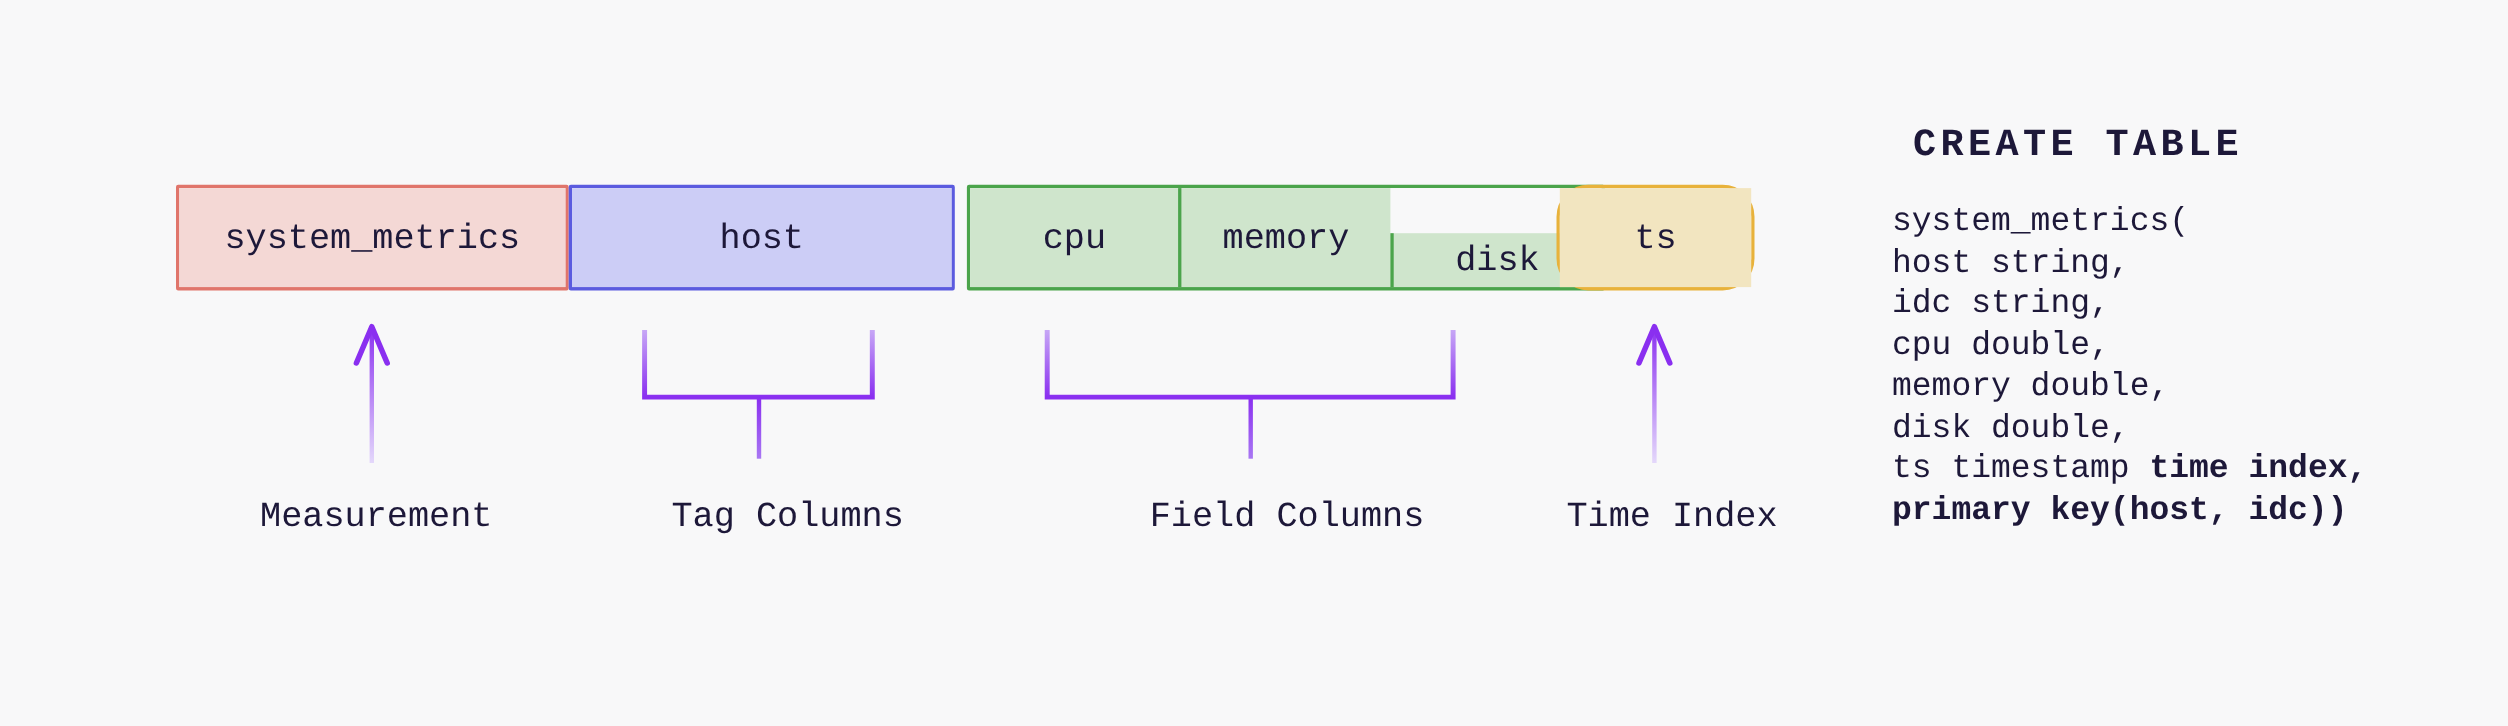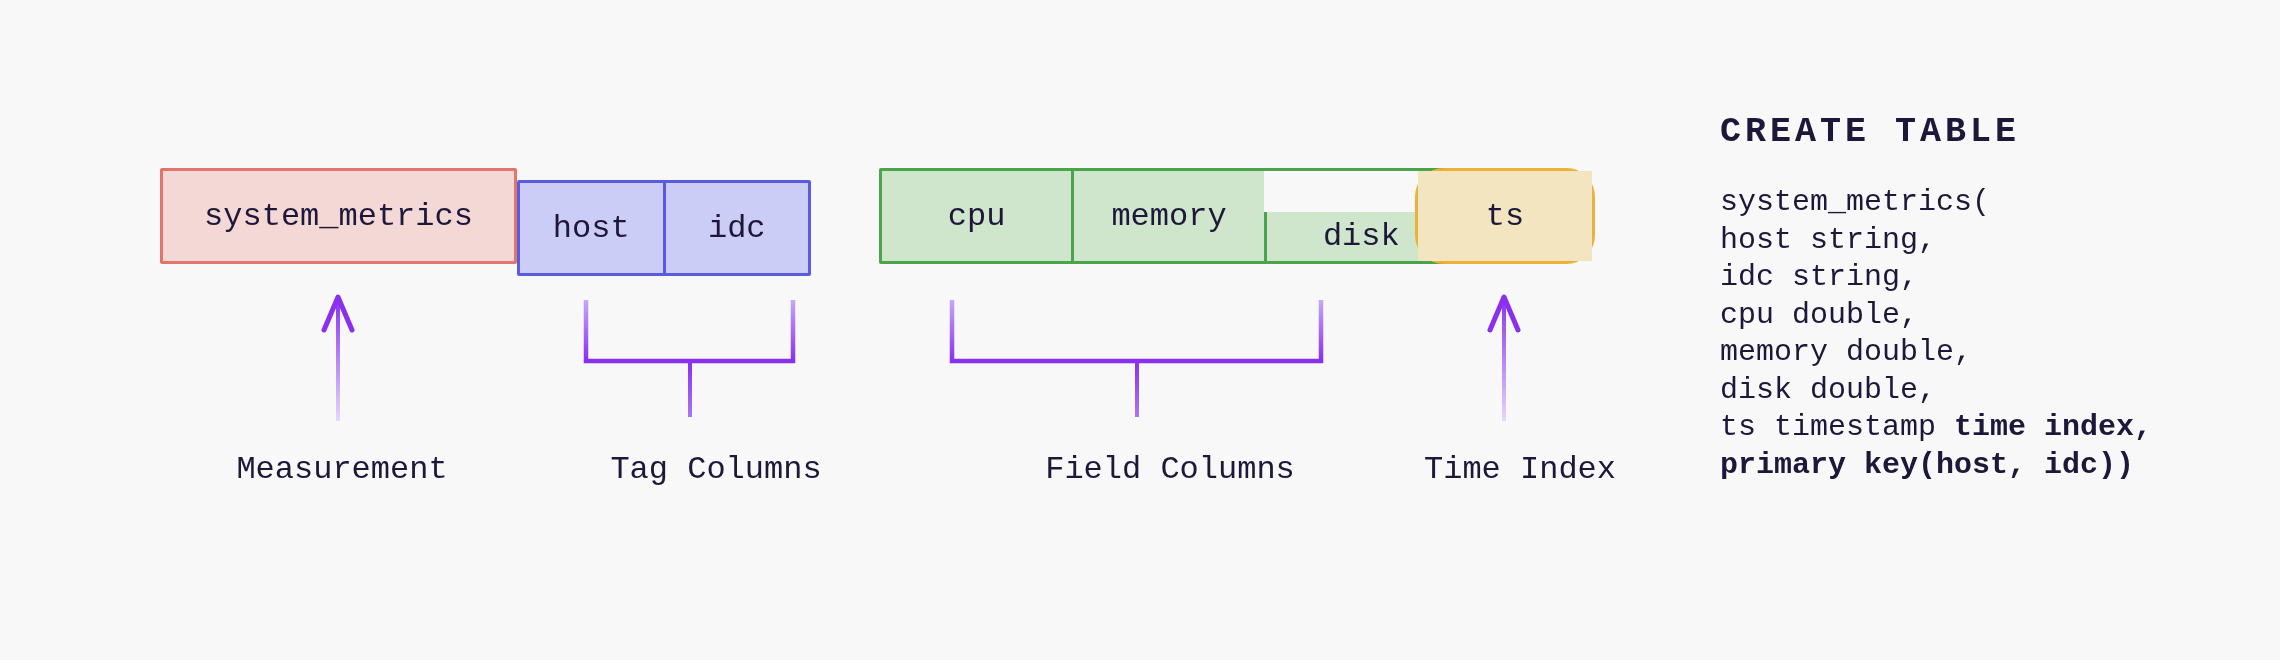--- a/index.html
+++ b/index.html
@@ -20,21 +20,21 @@
   .group {
     position: absolute;
     top: 168px;
     height: 96px;
     display: flex;
     box-sizing: border-box;
     border: 3px solid;
     border-radius: 2px;
   }
   .g0 { left: 160px;  width: 357px; }
-  .g1 { left: 517px;  width: 294px; margin-top: 12px; }
+  .g1 { left: 517px;  width: 351px; }
   .g2 { left: 879px;  width: 580px; }
   .g3 { left: 1415px; width: 180px; }
   .cell {
     flex: 1;
     display: flex;
     align-items: center;
     justify-content: center;
     font-size: 32px;
     color: var(--text, #1d1839);
     white-space: nowrap;
@@ -66,40 +66,40 @@
     position: absolute;
     left: 1720px;
     top: 112px;
     color: var(--text, #1d1839);
   }
   .sql-heading {
     font-weight: bold;
     font-size: 35px;
     letter-spacing: 4px;
     line-height: 40px;
+    margin-left: 19px;
   }
   .sql-lines {
     margin-top: 32px;
     font-size: 30px;
     line-height: 37.5px;
     white-space: pre;
   }
   .code-line .b { font-weight: bold; }
 </style>
 </head>
 <body>
 
 <div class="diagram">
 
   <div class="group g0" style="border-color: rgb(224, 117, 107);">
       <div class="cell" style="background: rgb(244, 216, 213);">system_metrics</div>
     </div>
   <div class="group g1" style="border-color: rgb(91, 91, 223);">
       <div class="cell" style="background: rgb(204, 205, 246);">host</div>
-      <div class="cell" style="background: rgb(204, 205, 246); border-left: 3px solid rgb(91, 91, 223);">idc</div>
     </div>
   <div class="group g2" style="border-color: rgb(75, 164, 75);">
       <div class="cell" style="background: rgb(207, 229, 204);">cpu</div>
       <div class="cell" style="background: rgb(207, 229, 204); border-left: 3px solid rgb(75, 164, 75);">memory</div>
       <div class="cell" style="background: rgb(207, 229, 204); border-left: 3px solid rgb(75, 164, 75); margin-top: 41px;">disk</div>
     </div>
   <div class="group g3" style="border-color: rgb(232, 178, 59); border-radius: 29px;">
       <div class="cell" style="background: rgb(242, 229, 192);">ts</div>
     </div>
 

